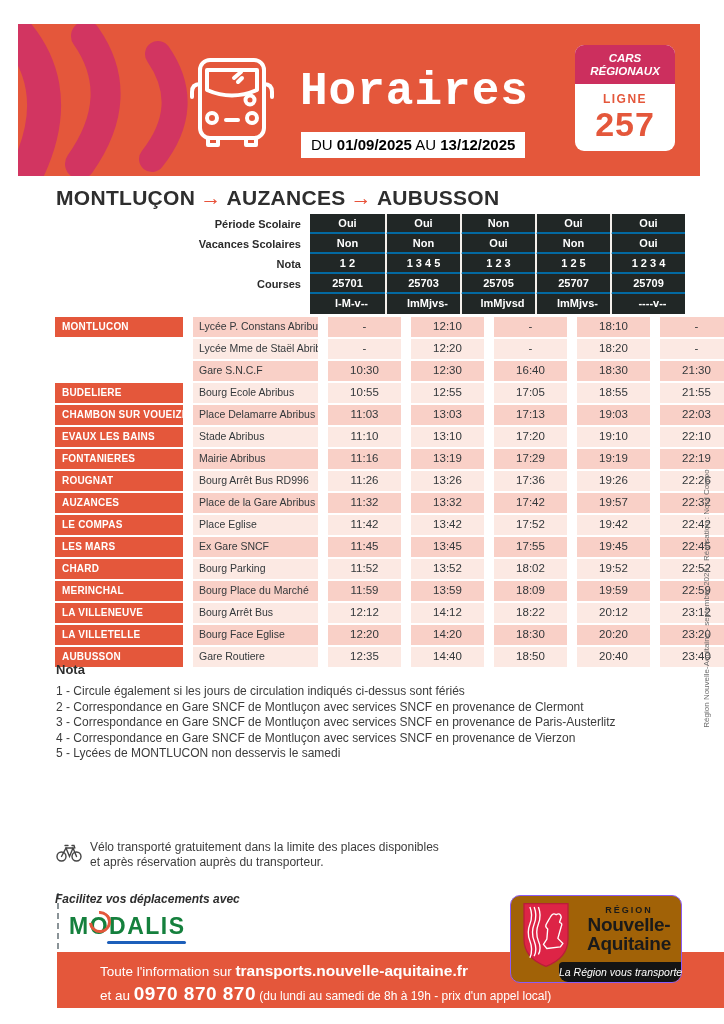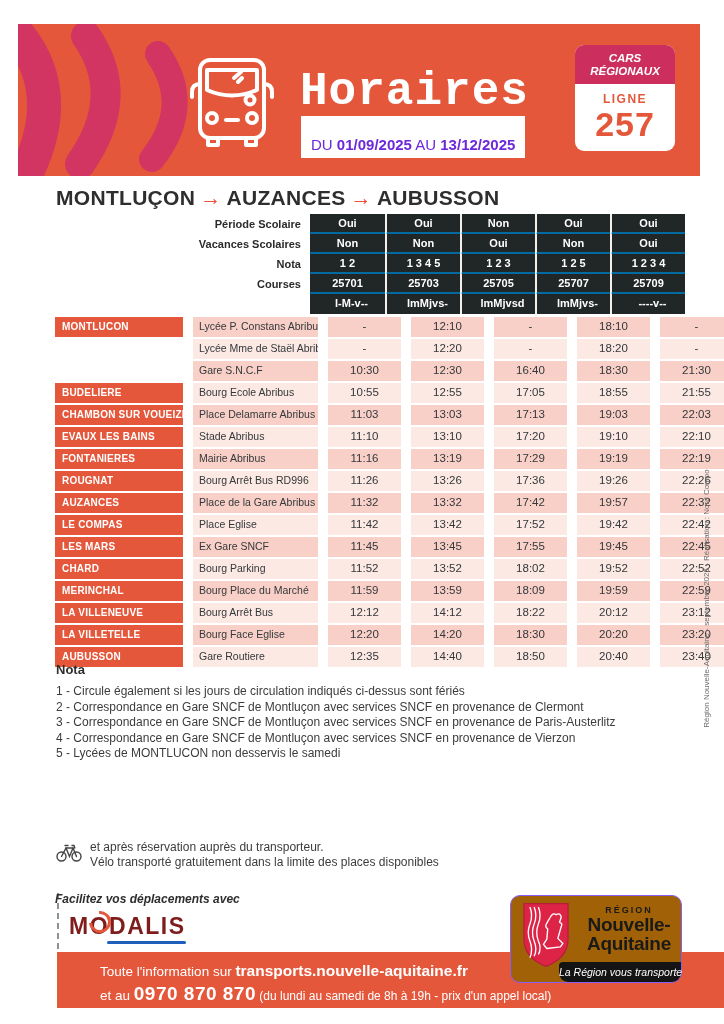--- a/index.html
+++ b/index.html
@@ -15,23 +15,23 @@
     position:absolute; left:18px; top:24px; width:682px; height:152px;
     background:#e4573b; overflow:hidden;
   }
   .swirls { position:absolute; left:0; top:0; }
   .bus-wrap { position:absolute; left:168px; top:30px; }
   .banner-title {
     position:absolute; left:282px; top:42px;
     font-size:46px; font-weight:bold; color:#ffffff; letter-spacing:1px;font-family:Liberation Mono, monospace;
   }
   .date-box {
-    position:absolute; left:283px; top:92px;
-    background:#ffffff; color:#6d28d9; font-size:15px;
-    padding:20px 10px 5px 10px; white-space:nowrap;
+    position:absolute; left:283px; top:108px;
+    background:#ffffff; color:#000000; font-size:15px;
+    padding:4px 10px 5px 10px; white-space:nowrap;
   }
   .date-box b { font-weight:bold; }
   .line-badge {
     position:absolute; right:25px; top:21px; width:100px; height:106px;
     background:#ffffff; border-radius:9px; overflow:hidden; text-align:center;
   }
   .badge-top {
     background:#cc2f5e; color:#ffffff; font-style:italic; font-weight:bold;
     font-size:11.5px; line-height:13px; padding:7px 2px 6px 2px;
   }
@@ -94,21 +94,21 @@
 
   
   .perforation {
     position:absolute; left:57px; top:893px; height:86px; width:0;
     border-left:2px dashed #8a9397;
   }
   .modalis { position:absolute; left:55px; top:892px; }
   .modalis-tagline { font-size:12px; font-style:italic; font-weight:bold; color:#2e2e2e; }
   .modalis-logo {
     position:relative; margin:7px 0 0 14px; display:inline-block;
-    color:#7f1d1d; font-size:23px; font-weight:bold; letter-spacing:1.5px;
+    color:#15803d; font-size:23px; font-weight:bold; letter-spacing:1.5px;
   }
   .modalis-logo .o-ring {
     position:absolute; left:20px; top:-2px; width:22px; height:22px;
     border:3px solid #e4573b; border-left-color:transparent; border-radius:50%;
     transform:rotate(40deg);
   }
   .modalis-logo::after {
     content:""; display:block; height:3px; background:#1d5fba;
     border-radius:3px; margin:1px 0 0 38px;
   }
@@ -400,22 +400,22 @@
   <div class="bike">
     <svg class="bike-icon" width="26" height="22" viewBox="0 0 26 22" fill="none" stroke="#444" stroke-width="1.4" stroke-linecap="round">
       <circle cx="5.5" cy="15.5" r="4.5"></circle>
       <circle cx="20.5" cy="15.5" r="4.5"></circle>
       <path d="M5.5 15.5 L10 7 H17 L20.5 15.5"></path>
       <path d="M10 7 L13.5 15.5 L17 7"></path>
       <path d="M9 4.5 h3"></path>
       <path d="M16 4.5 l2 0 l0.8 2.5"></path>
     </svg>
     <div class="bike-text">
+      <div>Vélo transporté gratuitement dans la limite des places disponibles</div>
       <div>et après réservation auprès du transporteur.</div>
-      <div>Vélo transporté gratuitement dans la limite des places disponibles</div>
     </div>
   </div>
 
   <div class="perforation"></div>
   <div class="modalis">
     <div class="modalis-tagline">Facilitez vos déplacements avec</div>
     <div class="modalis-logo">
       <span>MODALIS</span>
       <span class="o-ring"></span>
     </div>

